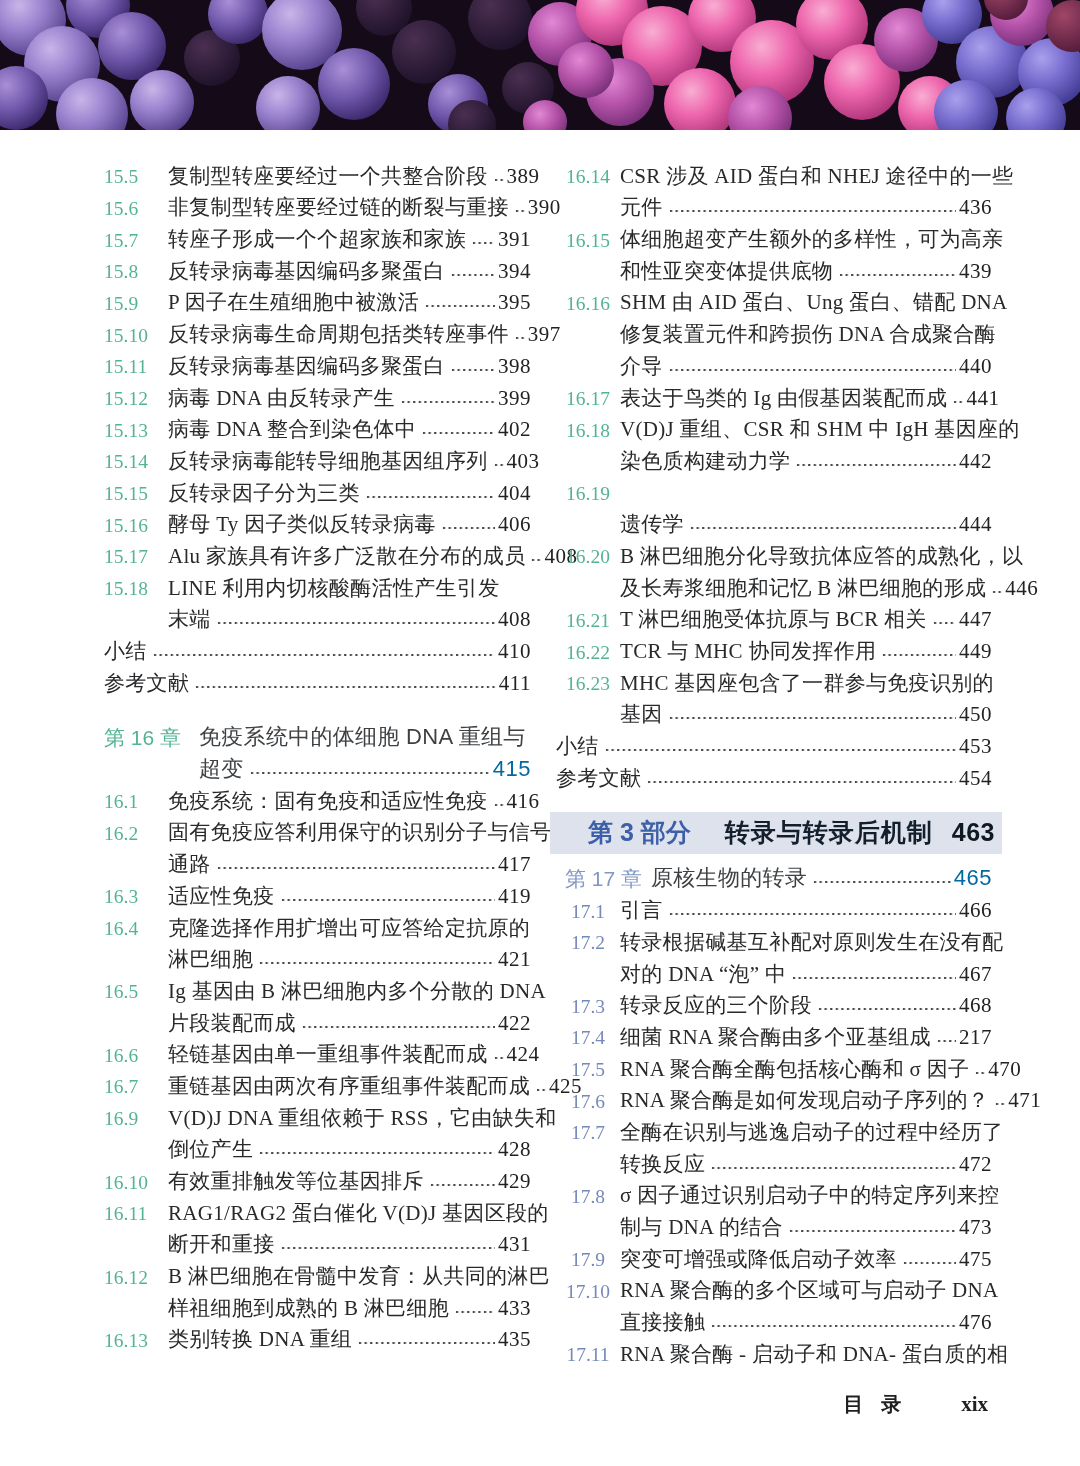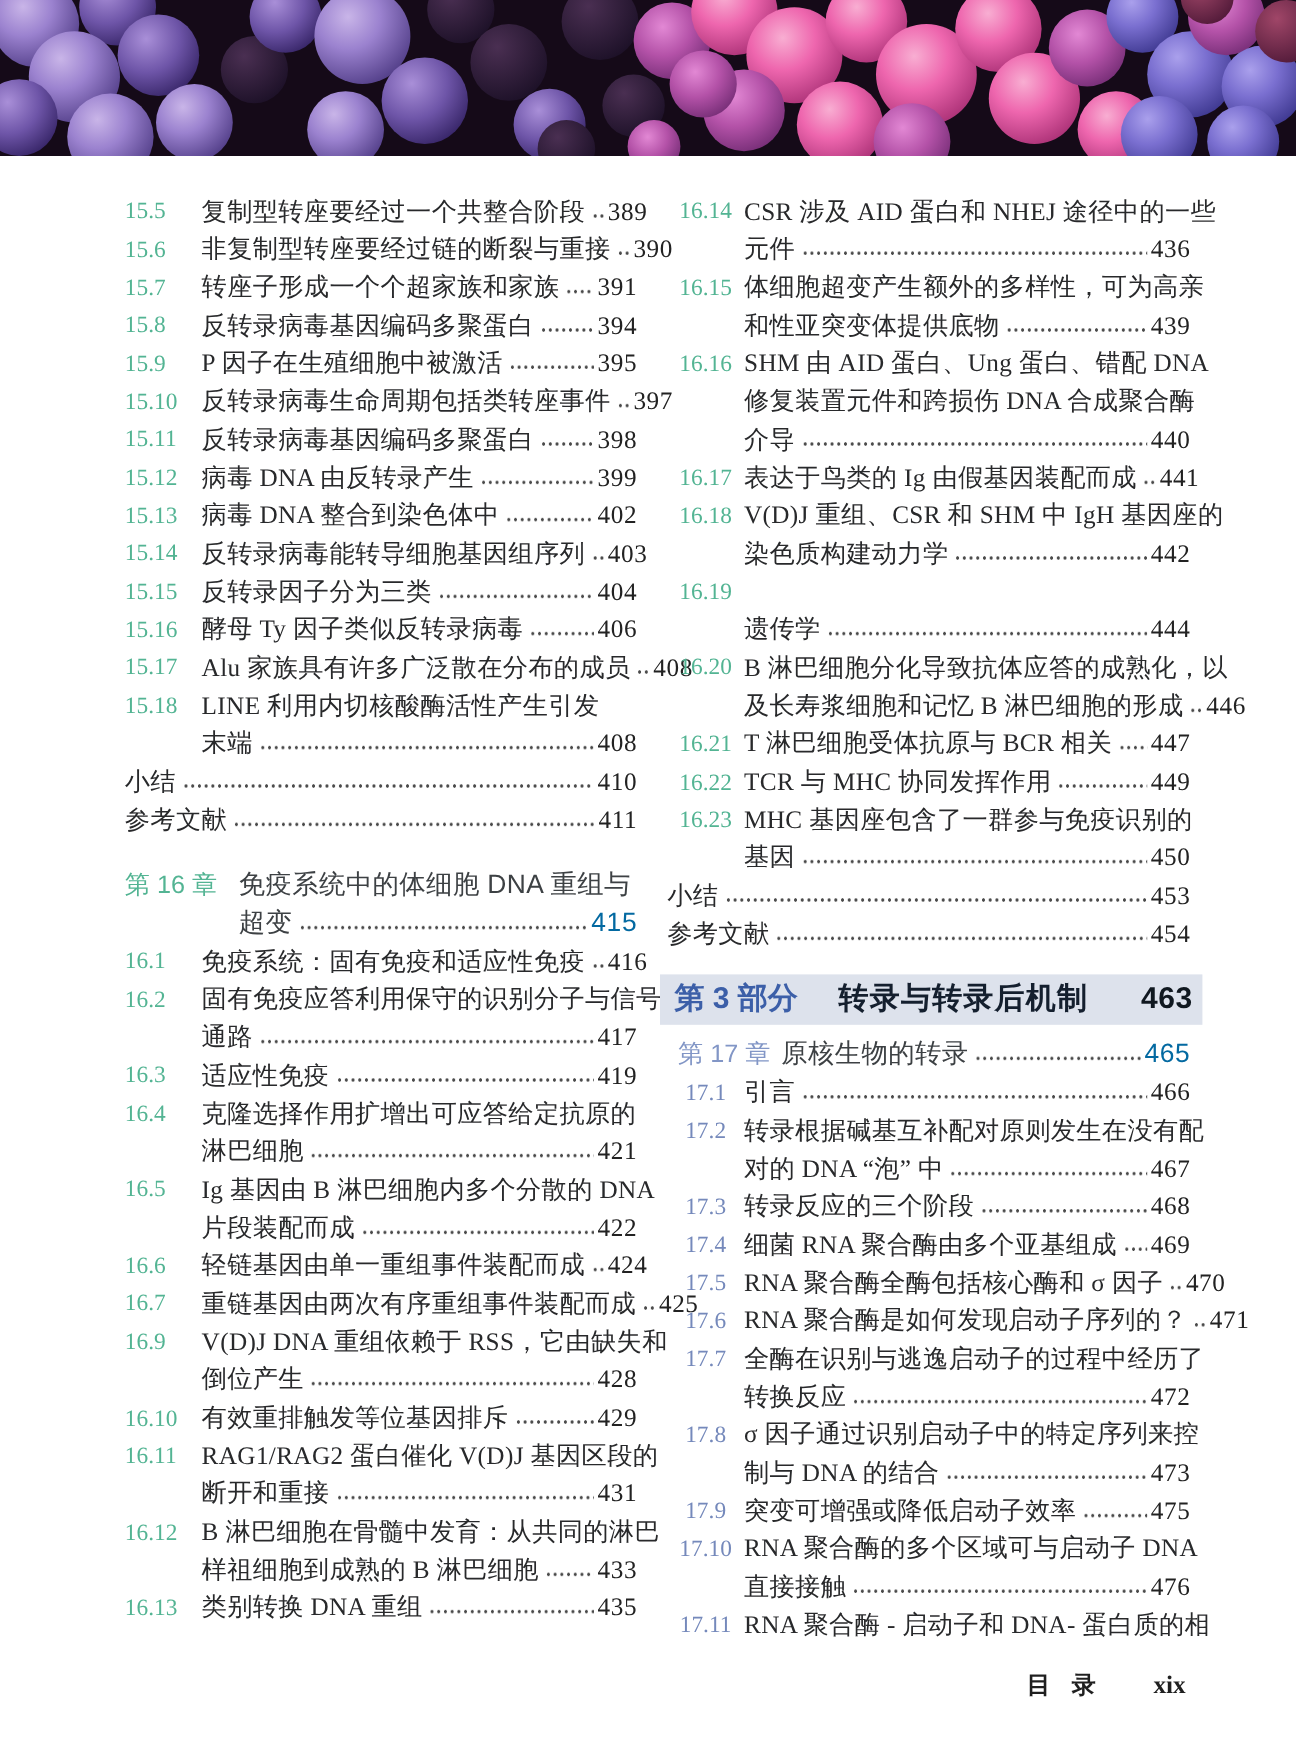--- a/index.html
+++ b/index.html
@@ -54,42 +54,42 @@
   .row.chcont .num{visibility:hidden;}
   .row.chapter .pg,.row.chapter-b .pg,.row.chcont .pg{color:#0369a1;}
   
   .row.part{
     font-family:"Liberation Sans","DejaVu Sans",sans-serif;
     background:var(--band,#dde2ec);
     height:42px;align-items:center;
     padding:0 8px 0 12px;margin:0 -10px 0 -6px;
     font-weight:bold;font-size:25px;
   }
-  .row.part .num{width:auto;font-size:25px;margin-right:34px;color:var(--part-blue,#3c5fa8);}
+  .row.part .num{width:auto;font-size:25px;margin-right:34px;color:var(--part-blue,#3c5fa8);margin-left:26px;}
   .row.part .txt{color:#141f2e;letter-spacing:1px;}
   .row.part .leader{visibility:hidden;}
   .row.part .pg{font-weight:bold;color:#101820;font-size:25px;}
   
   .row.gap,.row.gap-lg,.row.gap-sm{padding:0;}
   .row.gap{height:23px;}
   .row.gap-lg{height:20px;}
   .row.gap-sm{height:7px;}
   
   .footer{
     position:absolute;right:92px;bottom:48px;
     display:flex;align-items:baseline;
     font-size:20px;color:#1f1f1f;
   }
   .f-label{
     font-family:"Liberation Sans","DejaVu Sans",sans-serif;
     font-weight:bold;letter-spacing:6px;
   }
   .f-page{
     font-family:"Liberation Serif","DejaVu Serif",serif;
-    font-weight:bold;margin-left:42px;font-size:21px;
+    font-weight:bold;margin-left:54px;font-size:21px;
   }
 </style>
 </head>
 <body>
 
 <div class="page">
 
   <div class="hero">
     <svg viewBox="0 0 1080 130" preserveAspectRatio="xMidYMid slice">
       <defs>
@@ -621,21 +621,21 @@
         <span class="num">17.3</span>
         <span class="txt">转录反应的三个阶段</span>
         <span class="leader"></span>
         <span class="pg">468</span>
       </div>
 
       <div class="row item-b">
         <span class="num">17.4</span>
         <span class="txt">细菌 RNA 聚合酶由多个亚基组成</span>
         <span class="leader"></span>
-        <span class="pg">469</span>
+        <span class="pg">217</span>
       </div>
 
       <div class="row item-b">
         <span class="num">17.5</span>
         <span class="txt">RNA 聚合酶全酶包括核心酶和 σ 因子</span>
         <span class="leader"></span>
         <span class="pg">470</span>
       </div>
 
       <div class="row item-b">

